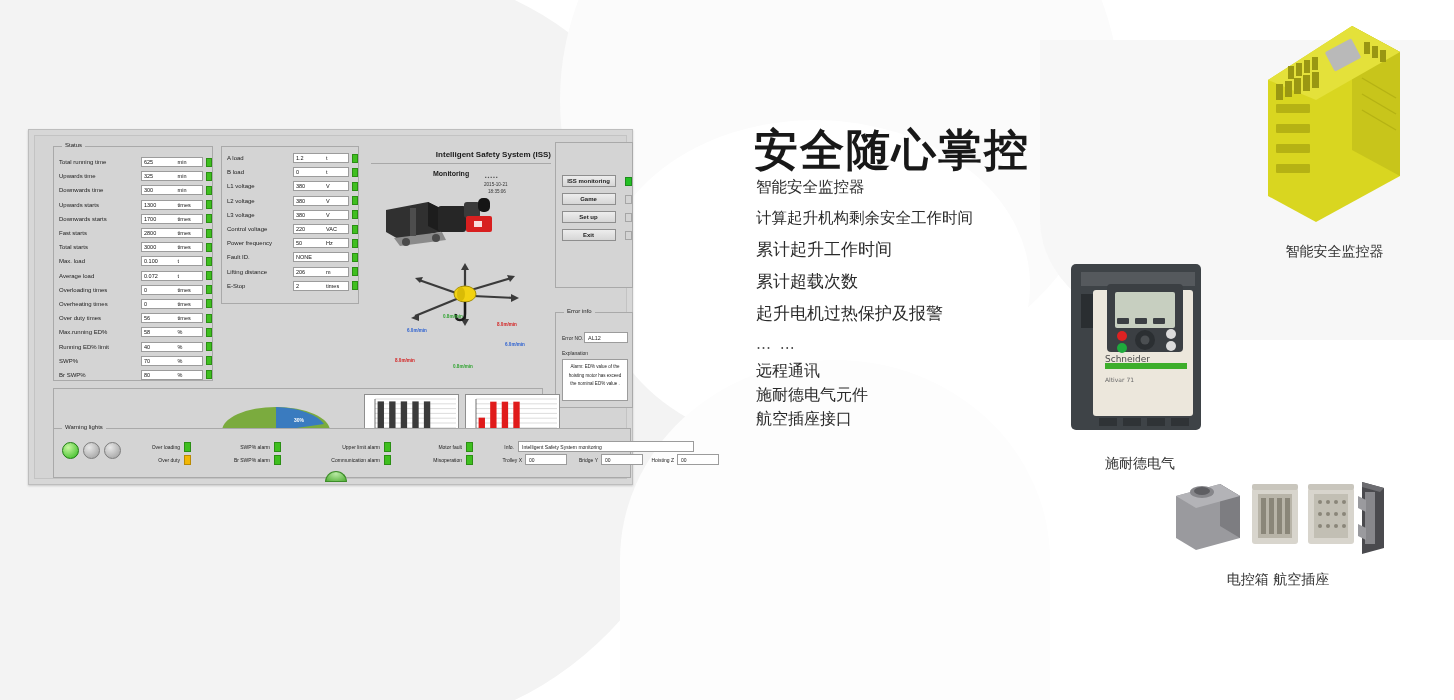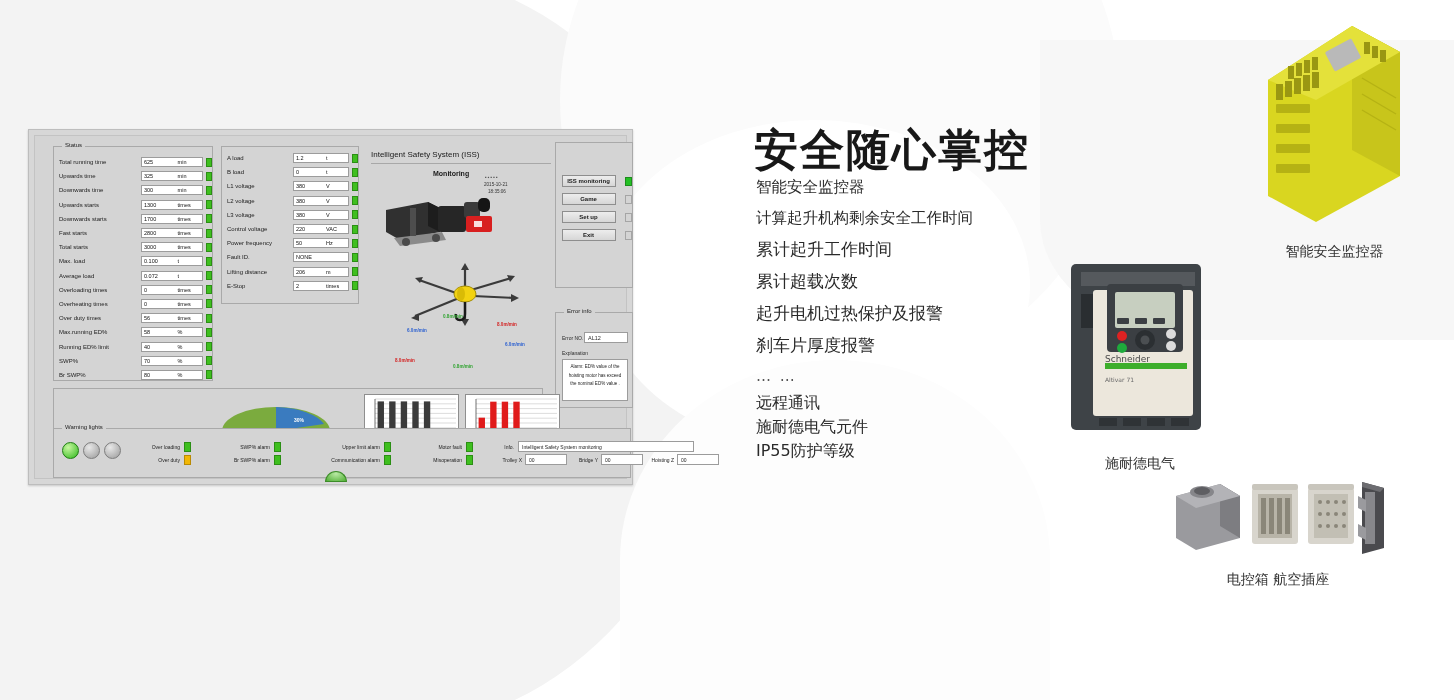--- a/index.html
+++ b/index.html
@@ -110,22 +110,22 @@
   #grp-status .field-label { width:66px; }
   #grp-status .field-box { width:62px; }
 
   #grp-meas { left:186px; top:10px; width:138px; height:158px; }
   #grp-meas .field-label { width:53px; }
   #grp-meas .field-box { width:56px; }
 
   
   #iss-title {
     position:absolute; left:336px; top:14px; width:180px;
-    font-size:8px; font-weight:normal; color:#1a1a1a;
-    text-align:left;
+    font-size:8px; font-weight:bold; color:#1a1a1a;
+    text-align:right;
   }
   #iss-underline {
     position:absolute; left:336px; top:27px; width:180px; height:1px;
     background:#a8a8a8;
   }
   #monitoring-word {
     position:absolute; left:398px; top:34px;
     font-size:7px; font-weight:bold; color:#1a1a1a;
   }
   #monitoring-dots {
@@ -718,25 +718,24 @@
   </div>
 </div>
 
 <h1 id="headline">安全随心掌控</h1>
 <div id="feature-list">
     <div class="feat small">智能安全监控器</div>
     <div class="feat small">计算起升机构剩余安全工作时间</div>
     <div class="feat">累计起升工作时间</div>
     <div class="feat">累计超载次数</div>
     <div class="feat">起升电机过热保护及报警</div>
-    <div class="feat">刹车片厚度报警</div>
     <div class="feat dots">… …</div>
     <div class="feat tight">远程通讯</div>
     <div class="feat tight">施耐德电气元件</div>
-    <div class="feat tight">IP55防护等级</div>
+    <div class="feat tight">航空插座接口</div>
   </div>
 
 <div class="product" id="prod-relay">
   <svg viewBox="0 0 205 225" width="205" height="225">
     <g>
       <path d="M36 72 L120 18 L168 44 L168 168 L84 214 L36 188 Z" fill="#d9d620"></path>
       <path d="M120 18 L168 44 L168 168 L120 142 Z" fill="#c8c51b"></path>
       <path d="M36 72 L120 18 L168 44 L84 92 Z" fill="#e4e13a"></path>
       <rect x="96" y="36" width="30" height="22" rx="2" fill="#b9b9b9" transform="rotate(-28 111 47)"></rect>
       <g fill="#b5b214">

